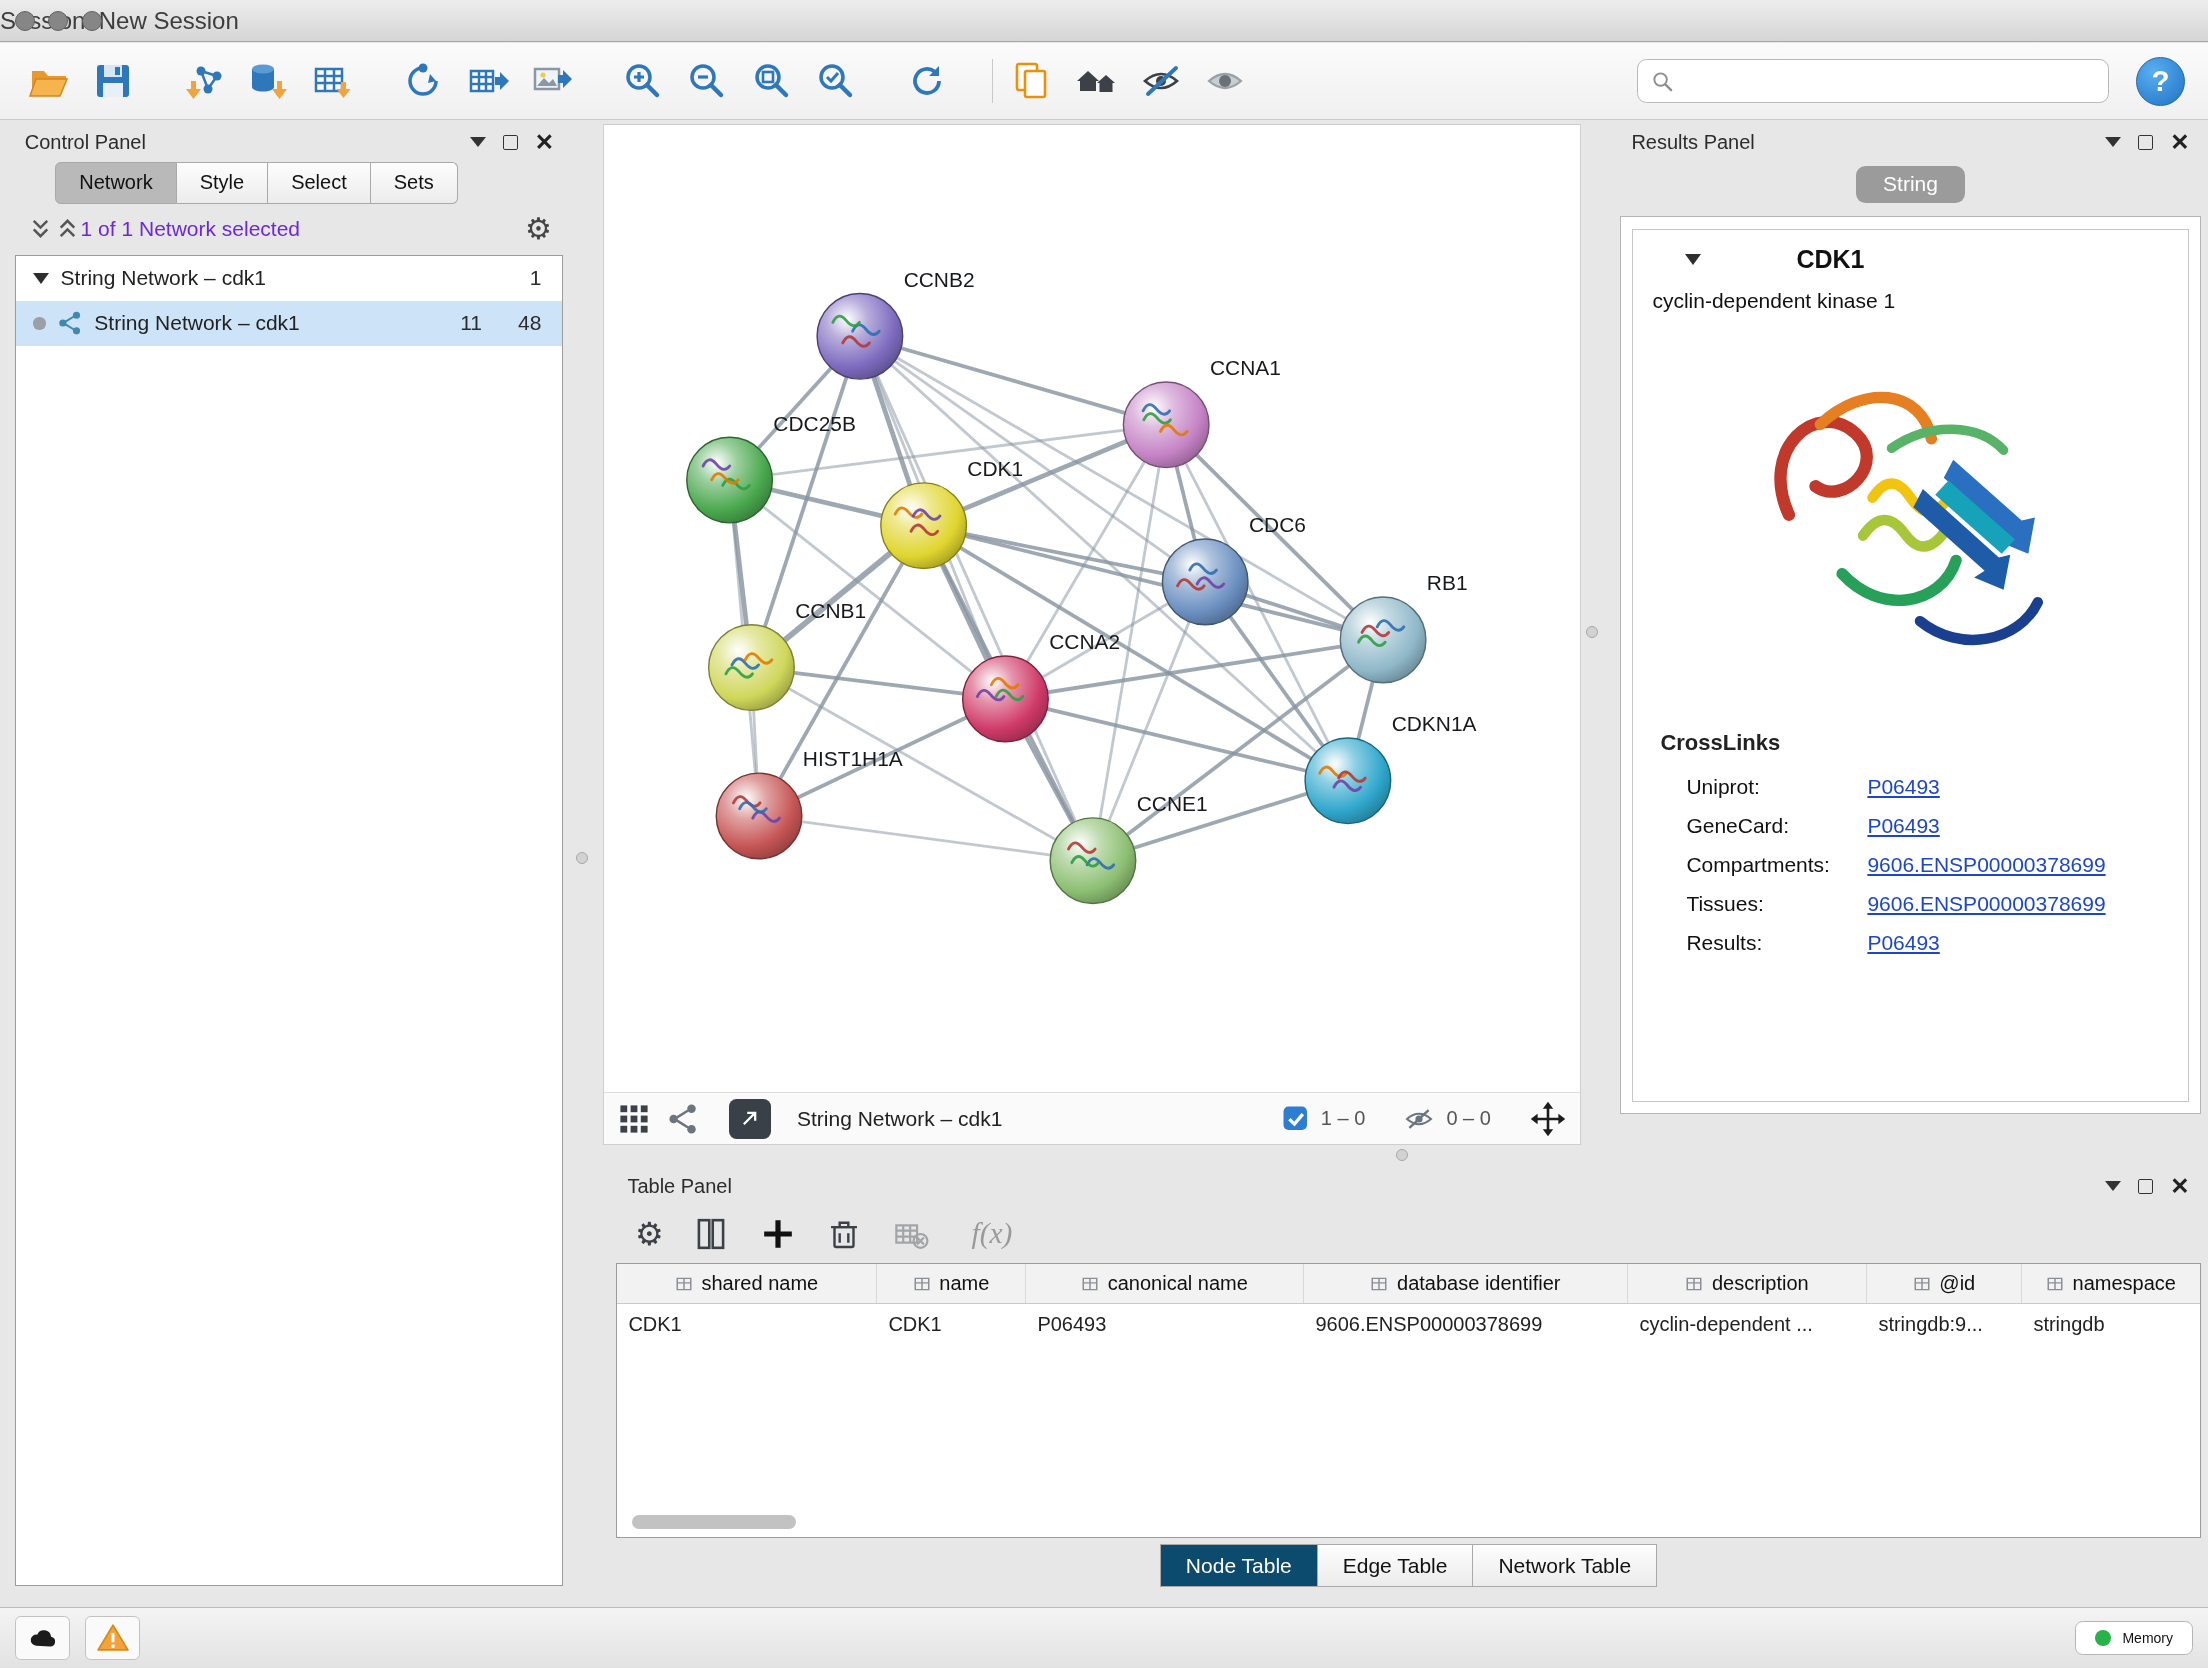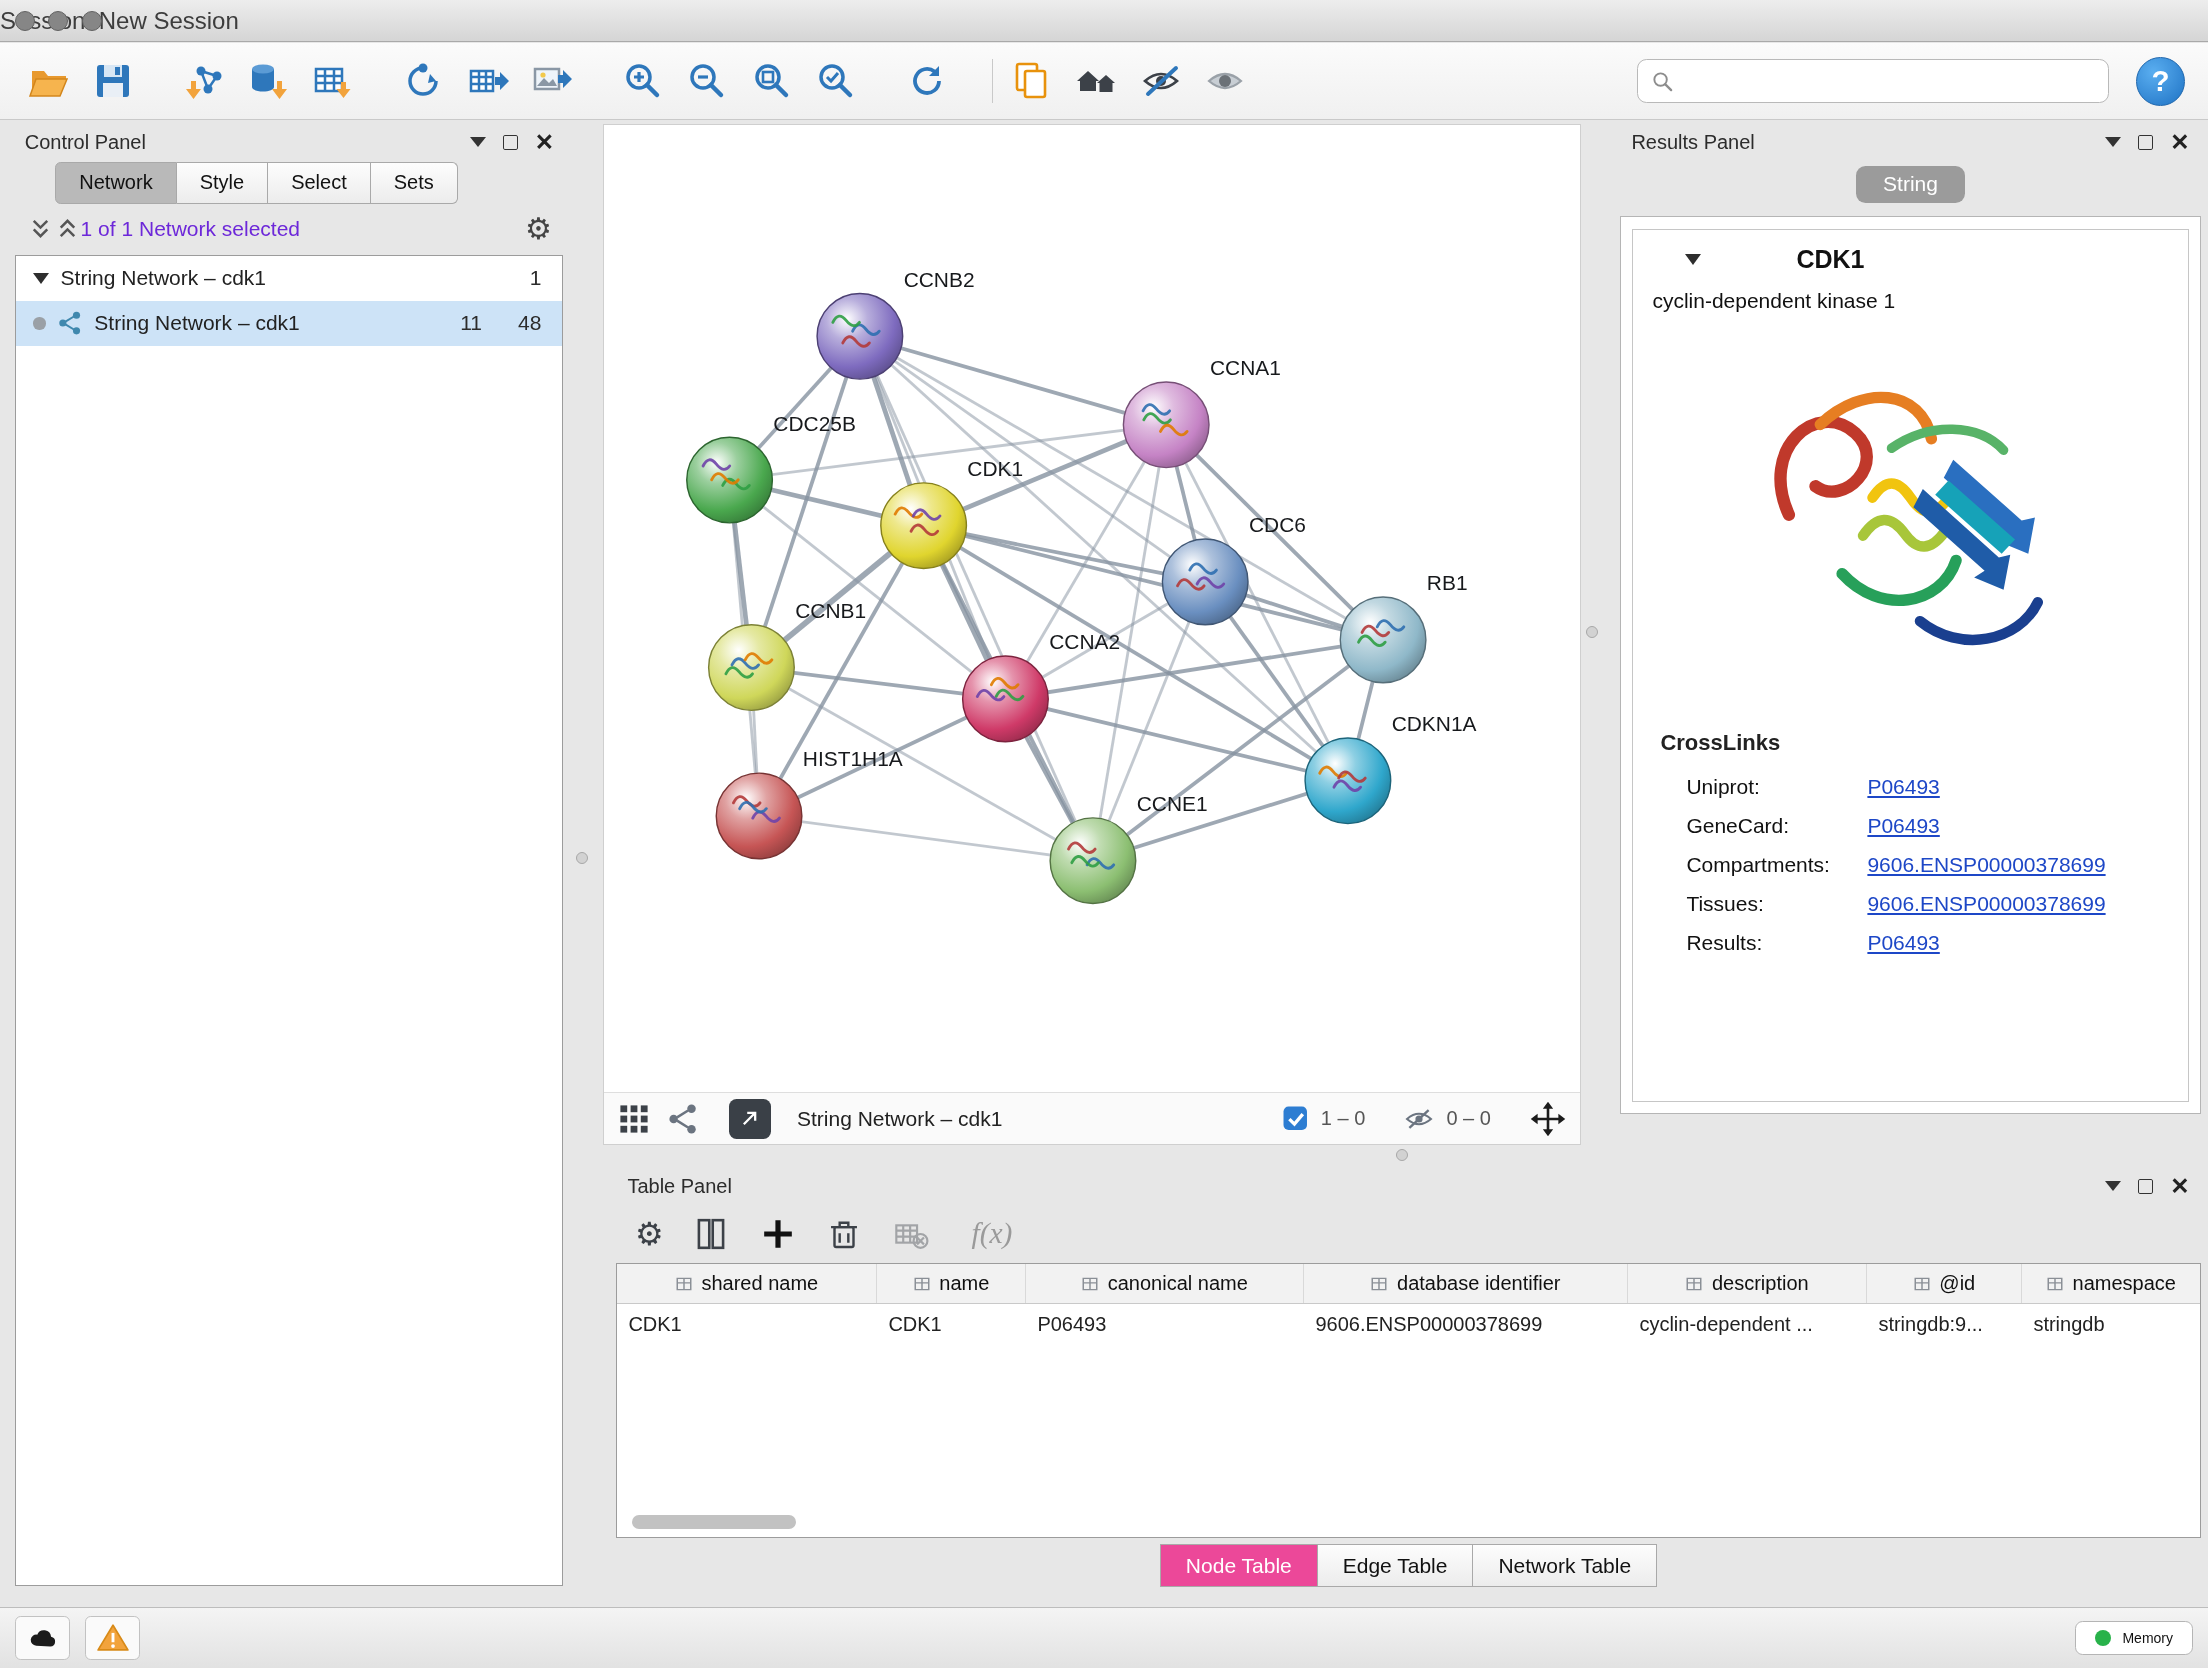--- a/index.html
+++ b/index.html
@@ -89,21 +89,21 @@
 .th{display:flex;align-items:center;justify-content:center;gap:8.6px;padding:0 9.5px;font-size:20px;color:#111;border-right:1px solid #d9d9d9;overflow:hidden;white-space:nowrap;flex:none;cursor:pointer}
 .col-ico{width:18px;height:18px;flex:none}
 .tbody{flex:1;overflow:hidden}
 .tr{display:flex;height:42px}
 .td{padding:8.6px 11.4px;font-size:20px;overflow:hidden;white-space:nowrap;flex:none}
 .hscroll{height:19px;margin:1.9px 7.6px 5.7px;position:relative;flex:none}
 .hthumb{position:absolute;left:7.6px;top:2.9px;width:164px;height:13.3px;border-radius:7.6px;background:#c2c2c2}
 .tp-tabs{height:55px;display:flex;align-items:center;justify-content:center;flex:none}
 .tp-tab{font-size:21px;padding:8.6px 25px;border:1px solid #a9a9a9;background:linear-gradient(#fdfdfd,#ececec);cursor:pointer;font-family:inherit;color:#111}
 .tp-tab+.tp-tab{border-left:none}
-.tp-tab.selected{background:#ec4899;color:#fff}
+.tp-tab.selected{background:#0c4a6e;color:#fff}
 
 
 .status-bar{position:absolute;left:0;right:0;bottom:0;height:61px;background:linear-gradient(#f4f4f4,#e2e2e2);border-top:1px solid #bdbdbd;display:flex;align-items:center;padding:0 15px;gap:15px}
 .sb-btn{width:55px;height:44px;border:1px solid #c2c2c2;border-radius:5.7px;background:#fafafa;display:flex;align-items:center;justify-content:center;cursor:pointer}
 .sb-btn svg{width:34px;height:34px}
 .memory-btn{margin-left:auto;display:flex;align-items:center;gap:11.4px;border:1px solid #b5b5b5;border-radius:7.6px;background:#fff;padding:7.6px 19px;font-size:14px;cursor:pointer;font-family:inherit;color:#111}
 .mem-dot{width:16px;height:16px;border-radius:50%;background:#28b24a}
 
 
 .split-dot{position:absolute;width:12.4px;height:12.4px;border-radius:50%;background:#d2d2d2;border:1px solid #a8a8a8}

